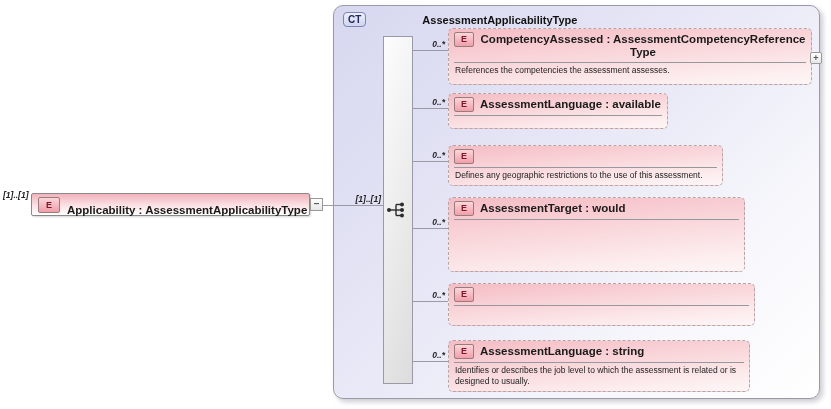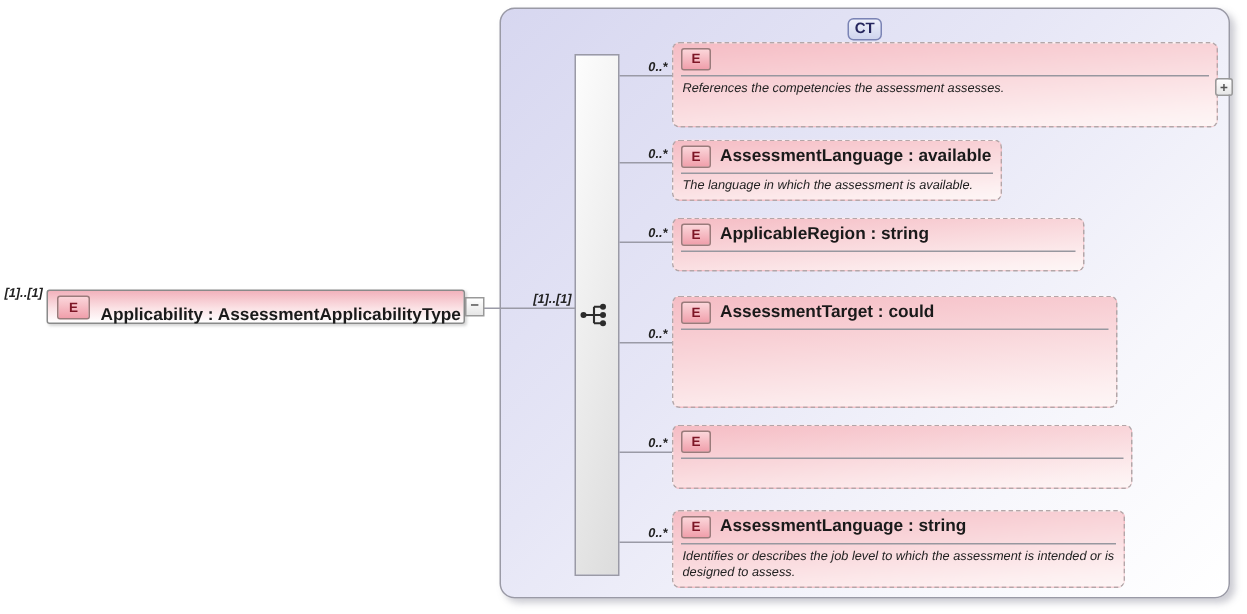--- a/index.html
+++ b/index.html
@@ -9,27 +9,27 @@
     color:#1a1a1a;overflow:hidden;background:#fff;
   }
   
   .ct-box{
     position:absolute;left:333px;top:5px;width:487px;height:394px;
     box-sizing:border-box;border:1px solid #9a9aa6;border-radius:10px;
     background:linear-gradient(135deg,#d7d7f0 0%,#e6e6f6 40%,#f7f7fc 75%,#ffffff 100%);
     box-shadow:3px 3px 5px rgba(110,110,130,0.35);
     z-index:1;
   }
-  .ct-header{display:flex;align-items:center;gap:8px;padding:6px 9px;flex-direction:column;}
+  .ct-header{display:flex;align-items:center;gap:8px;padding:6px 9px;}
   .ct-badge{
     font-size:10px;font-weight:bold;color:#26275e;
     border:1px solid #7b84b5;border-radius:4px;padding:1px 4px;
     background:linear-gradient(#eef0fa,#cfd5ee);
   }
-  .ct-title{font-size:14px;font-weight:normal;color:#111;}
+  .ct-title{font-size:11px;font-weight:bold;color:#111;margin-left:48px;}
   
   .bar{
     position:absolute;left:383px;top:36px;width:30px;height:348px;
     box-sizing:border-box;border:1px solid #9a9aa6;
     background:linear-gradient(105deg,#fdfdfd,#dcdcdc);
     z-index:2;
   }
   .seq-icon{position:absolute;left:386px;top:201px;z-index:3;}
   
   .h-line{position:absolute;height:1px;background:#9a9aa6;z-index:2;}
@@ -69,21 +69,21 @@
   .el-badge{
     flex:0 0 auto;width:18px;height:13px;line-height:13px;text-align:center;
     font-size:9px;font-weight:bold;color:#7d1626;
     border:1px solid #9a7b7b;border-radius:2px;
     background:linear-gradient(#fbd6da,#f09fab);
   }
   .el-title{font-size:11.5px;font-weight:bold;color:#1a1a1a;line-height:1.15;padding-top:1px;}
   .el-title.center{flex:1;text-align:center;word-break:break-all;}
   .el-sep{border-top:1px solid #97979f;margin:2px 5px 0;}
   .el-annot{
-    font-size:8.5px;font-style:italic;color:#222;line-height:1.3;
+    font-size:8.5px;color:#222;line-height:1.3;
     padding:2px 6px 4px;
   }
   
   .root-box{
     position:absolute;left:31px;top:193px;width:279px;height:23px;
     box-sizing:border-box;z-index:3;
     border:1px solid #8a8a8a;border-radius:2px;
     display:flex;align-items:center;gap:7px;padding:0 6px;
     background:linear-gradient(#f2b2bc,#fbe2e5 55%,#ffffff 100%);
     box-shadow:1px 1px 2px rgba(150,150,150,0.4);
@@ -147,60 +147,60 @@
   <span class="card c0">0..*</span>
   <span class="card c1">0..*</span>
   <span class="card c2">0..*</span>
   <span class="card c3">0..*</span>
   <span class="card c4">0..*</span>
   <span class="card c5">0..*</span>
 
   <div class="el-box e0">
     <div class="el-head">
       <span class="el-badge">E</span>
+      <span class="el-title center">CompetencyAssessed : AssessmentCompetencyReferenceType</span>
     </div>
     <div class="el-sep"></div>
     <div class="el-annot">References the competencies the assessment assesses.</div>
   </div>
   <div class="toggle expand-sq">+</div>
 
   <div class="el-box e1">
     <div class="el-head">
       <span class="el-badge">E</span>
       <span class="el-title">AssessmentLanguage : available</span>
     </div>
     <div class="el-sep"></div>
-    <div class="el-annot">The language in which the assessment is available.</div>
   </div>
 
   <div class="el-box e2">
     <div class="el-head">
       <span class="el-badge">E</span>
-      <span class="el-title">ApplicableRegion : string</span>
-    </div>
-    <div class="el-sep"></div>
+    </div>
+    <div class="el-sep"></div>
+    <div class="el-annot">Defines any geographic restrictions to the use of this assessment.</div>
   </div>
 
   <div class="el-box e3">
     <div class="el-head">
       <span class="el-badge">E</span>
-      <span class="el-title">AssessmentTarget : could</span>
+      <span class="el-title">AssessmentTarget : would</span>
     </div>
     <div class="el-sep"></div>
   </div>
 
   <div class="el-box e4">
     <div class="el-head">
       <span class="el-badge">E</span>
     </div>
     <div class="el-sep"></div>
   </div>
 
   <div class="el-box e5">
     <div class="el-head">
       <span class="el-badge">E</span>
       <span class="el-title">AssessmentLanguage : string</span>
     </div>
     <div class="el-sep"></div>
-    <div class="el-annot">Identifies or describes the job level to which the assessment is intended or is designed to assess.</div>
+    <div class="el-annot">Identifies or describes the job level to which the assessment is related or is designed to usually.</div>
   </div>
 
 </div>
 
 </body></html>

